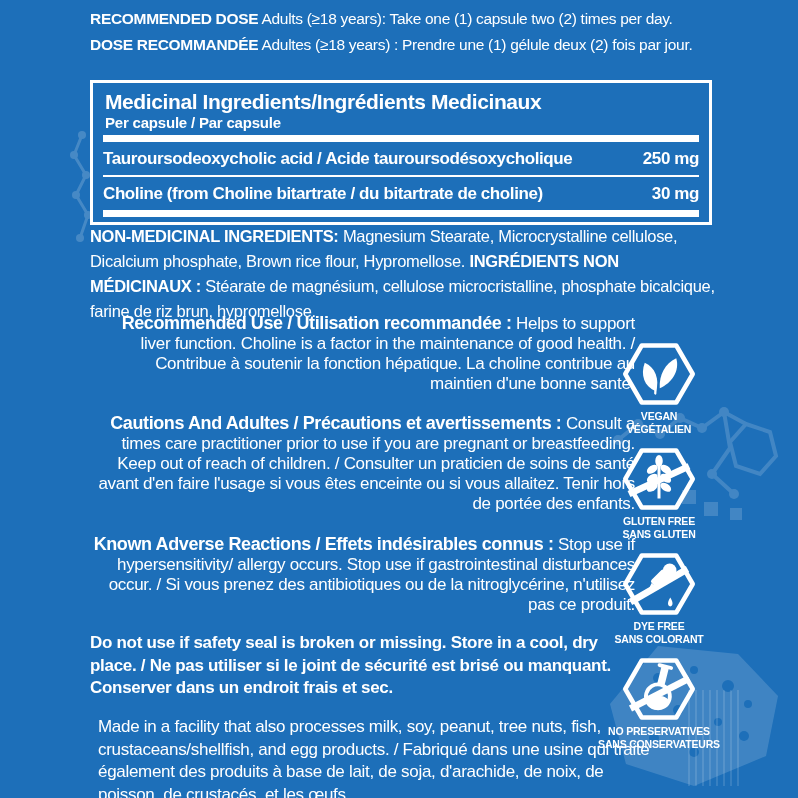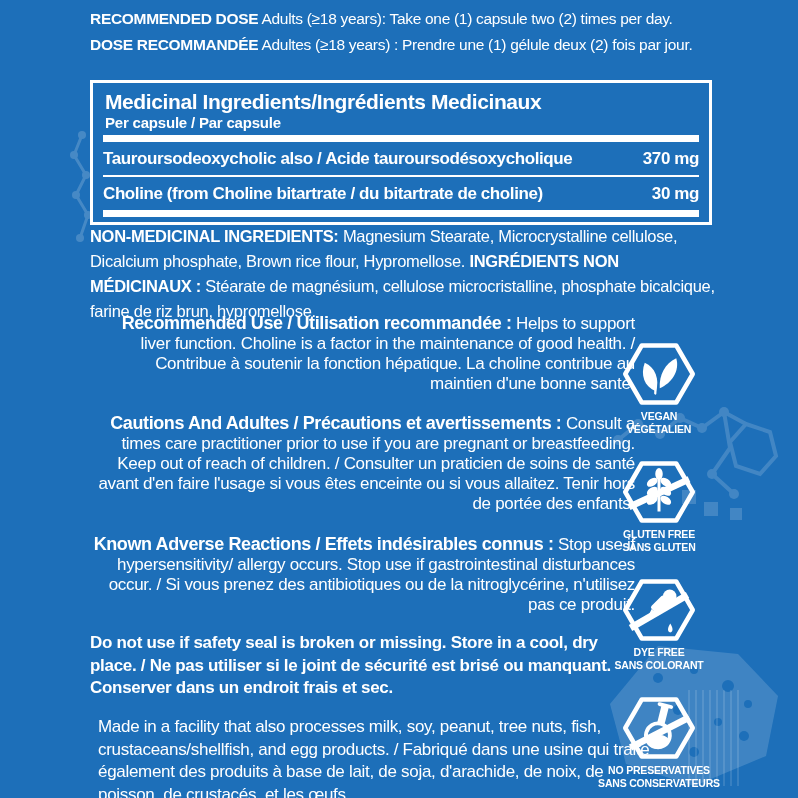--- a/index.html
+++ b/index.html
@@ -36,21 +36,21 @@
   .section .hd{font-weight:bold;font-size:18px;letter-spacing:-0.4px;}
   .sec1{top:313px;}
   .sec2{top:413px;}
   .sec3{top:534px;}
   .storage{top:632px;width:545px;font-size:17px;line-height:22.5px;
            letter-spacing:-0.3px;font-weight:bold;margin:0;}
   .allergen{top:708px;width:558px;font-size:17px;line-height:22.5px;letter-spacing:-0.3px;margin:8px;}
 
   
   .badges{position:absolute;left:600px;top:341px;width:118px;z-index:2;
-          display:flex;flex-direction:column;align-items:center;gap:23px;}
+          display:flex;flex-direction:column;align-items:center;gap:10px;}
   .badge{display:flex;flex-direction:column;align-items:center;}
   .badge svg{width:76px;height:66px;display:block;}
   .badge-label{margin-top:3px;text-align:center;font-size:10.5px;font-weight:bold;
                line-height:13px;letter-spacing:-0.2px;white-space:nowrap;}
 </style>
 </head>
 <body>
 
 <div class="label-root" style="background: rgb(29, 111, 185); color: rgb(255, 255, 255);">
 
@@ -125,22 +125,22 @@
     </div>
   </div>
 
   <div class="blk ing-table">
     <div class="t-head">
       <div class="t-title">Medicinal Ingredients/Ingrédients Medicinaux</div>
       <div class="t-sub">Per capsule / Par capsule</div>
     </div>
     <div class="bar"></div>
     <div class="t-row">
-      <span>Tauroursodeoxycholic also / Acide tauroursodésoxycholique</span>
-      <span class="amt">370 mg</span>
+      <span>Tauroursodeoxycholic acid / Acide tauroursodésoxycholique</span>
+      <span class="amt">250 mg</span>
     </div>
     <div class="sep"></div>
     <div class="t-row">
       <span>Choline (from Choline bitartrate / du bitartrate de choline)</span>
       <span class="amt">30 mg</span>
     </div>
     <div class="bar bottom"></div>
   </div>
 
   <p class="blk para nonmed">

